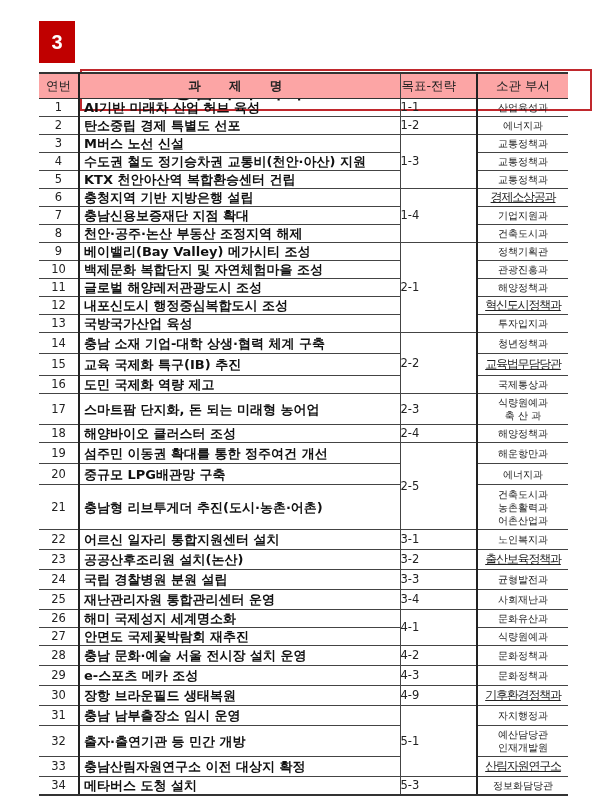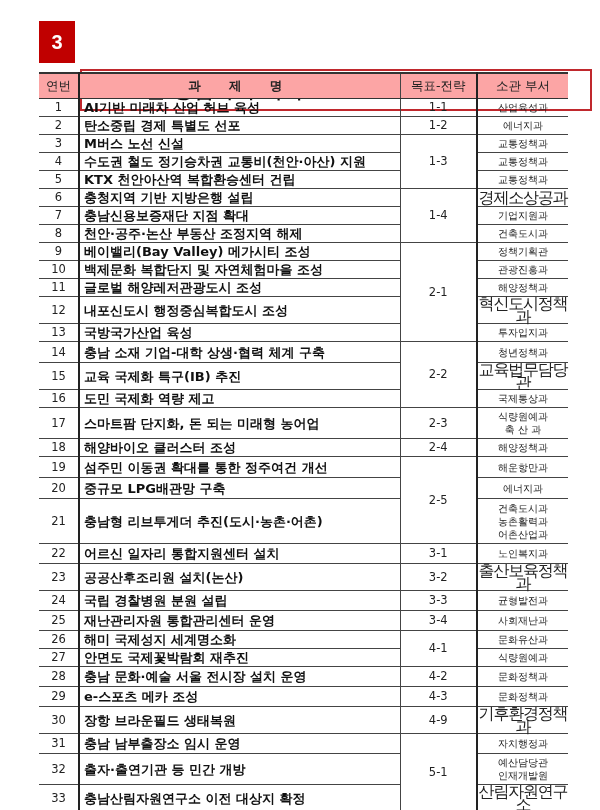--- a/index.html
+++ b/index.html
@@ -29,25 +29,25 @@
   table.tasks th.h-name { letter-spacing: 12px; font-weight: bold; }
   table.tasks td { border-top: 1px solid #444; border-bottom: 1px solid #444;
                    padding: 0; height: 17px; line-height: 15px; }
   table.tasks tr:last-child td { border-bottom: 2px solid #333; }
 
   .no { text-align: center; border-right: 2px solid #222; color: #222; }
   th.no { border-right: 2px solid #222; }
   .name { padding-left: 4px !important; font-weight: bold; font-size: 13px;
           white-space: nowrap; overflow: hidden; border-right: 1px solid #444; }
   th.name { border-right: 1px solid #444; }
-  .goal { text-align: center; border-right: 2px solid #222; color: #222; }
+  .goal { text-align: left; border-right: 2px solid #222; color: #222; }
   th.goal { border-right: 2px solid #222; }
   .dept { text-align: center; color: #222; font-size: 10px; }
   .dept .ln { display: block; line-height: 13px; }
-  .dept.narrow { letter-spacing: -1.2px; font-size: 16px; }
+  .dept.narrow { letter-spacing: -1.2px; font-size: 12px; text-decoration: underline; }
   tr.tall td { height: 30px; }
   tr.taller td { height: 44px; }
 </style>
 </head>
 <body>
 
 <div class="title-wrap">
   <div class="title-num">3</div>
   <div class="title-box">
     <span class="title-text">100일 중점과제 목록</span>

